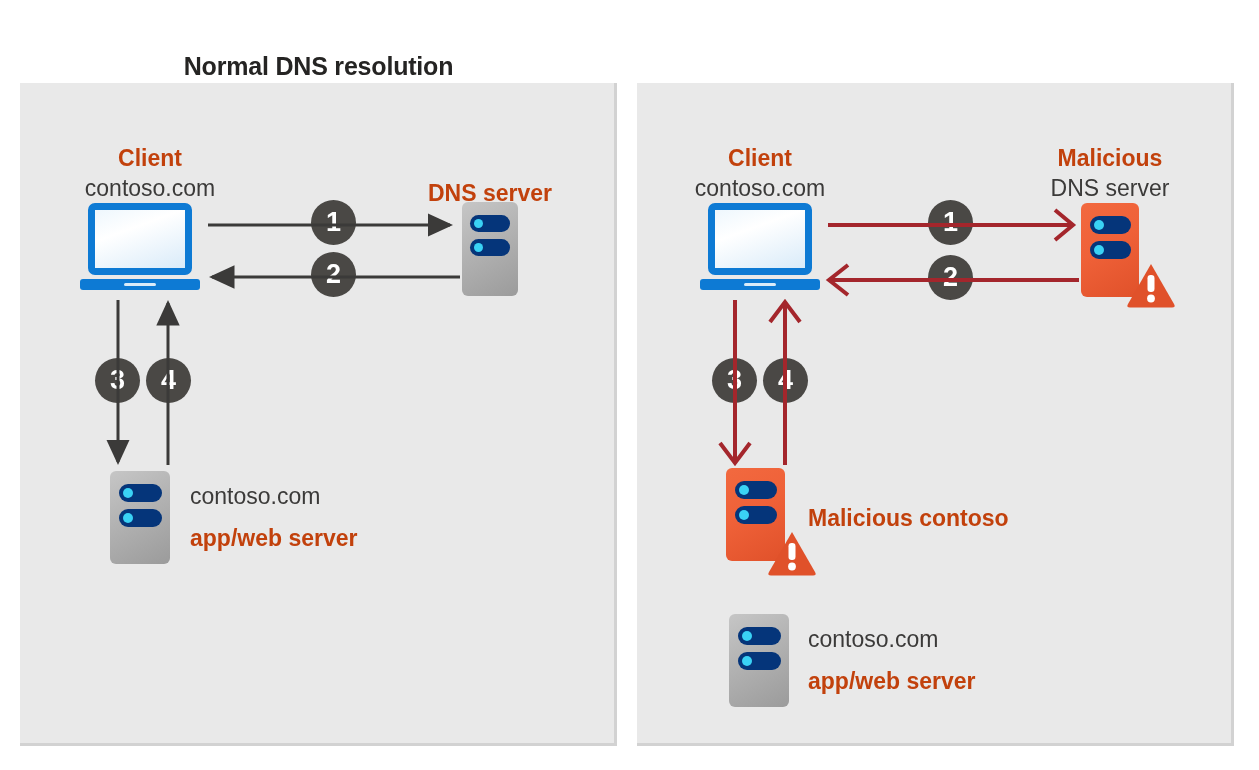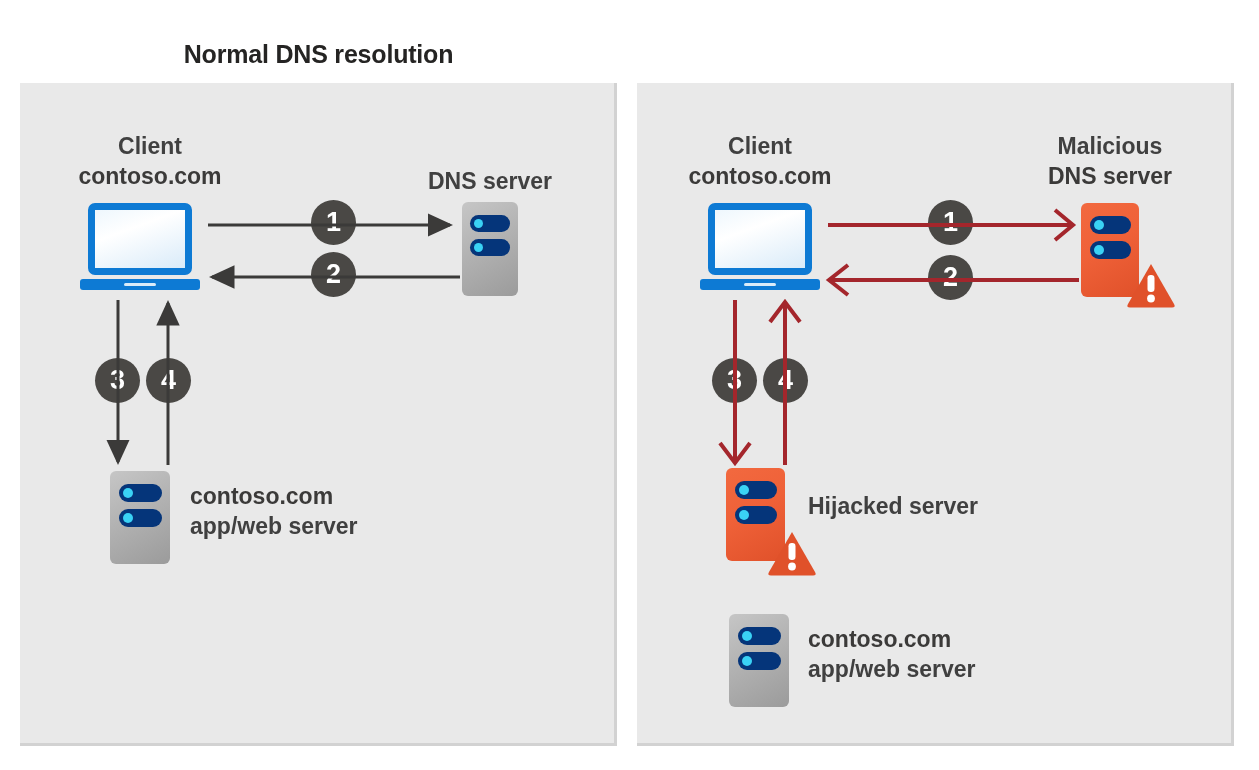--- a/index.html
+++ b/index.html
@@ -20,21 +20,21 @@
   }
   .panel-title {
     position: absolute;
     text-align: center;
     font-size: 25px;
     font-weight: bold;
     color: #252423;
     letter-spacing: -0.2px;
     white-space: nowrap;
   }
-  #title-left  { left: 20px;  top: 40px;  width: 597px; }
+  #title-left  { left: 20px;  top: 52px;  width: 597px; }
   #title-right { left: 637px; top: 40px;  width: 597px; }
 
   .panel {
     position: absolute;
     top: 83px;
     height: 663px;
     background: #e9e9e9;
     border-right: 3px solid #d2d2d2;
     border-bottom: 3px solid #d2d2d2;
     box-sizing: border-box;
@@ -45,26 +45,27 @@
   .node-label {
     position: absolute;
     text-align: center;
     white-space: nowrap;
     color: #3b3a39;
   }
   .node-label .strong {
     display: block;
     font-weight: bold;
     font-size: 23px;
-    color: #404040;
+    color: #c2410c;
     line-height: 30px;
+    margin-top: 12px;
   }
   .node-label .light {
     display: block;
-    font-weight: bold;
+    font-weight: normal;
     font-size: 23px;
     color: #3b3a39;
     line-height: 30px;
   }
 
   
   .laptop { position: absolute; }
   .laptop .lid {
     position: absolute;
     left: 8px; top: 0;
@@ -227,21 +228,21 @@
     <div class="dot" style="left:13px; top:42px; width:10px; height:10px;"></div>
   </div>
 
   <svg class="warn-tri" style="left:767px; top:530px;" width="50" height="46" viewBox="0 0 50 46">
     <path d="M25 2 L48 42 Q50 45.5 46 45.5 L4 45.5 Q0 45.5 2 42 Z" fill="#e0512a"></path>
     <rect x="21.5" y="13" width="7" height="17" rx="3.2" fill="#ffffff"></rect>
     <circle cx="25" cy="36.5" r="3.9" fill="#ffffff"></circle>
   </svg>
 
   <div class="node-label" style="left:808px; top:491px; width:300px; text-align:left;">
-    <span class="strong">Hijacked server</span>
+    <span class="strong">Malicious contoso</span>
   </div>
 
   <div class="server gray" style="left:729px; top:614px; width:60px; height:93px;">
     <div class="body"></div>
     <div class="pill" style="left:9px; top:13px; width:43px; height:18px;"></div>
     <div class="dot" style="left:13px; top:17px; width:10px; height:10px;"></div>
     <div class="pill" style="left:9px; top:38px; width:43px; height:18px;"></div>
     <div class="dot" style="left:13px; top:42px; width:10px; height:10px;"></div>
   </div>
 

